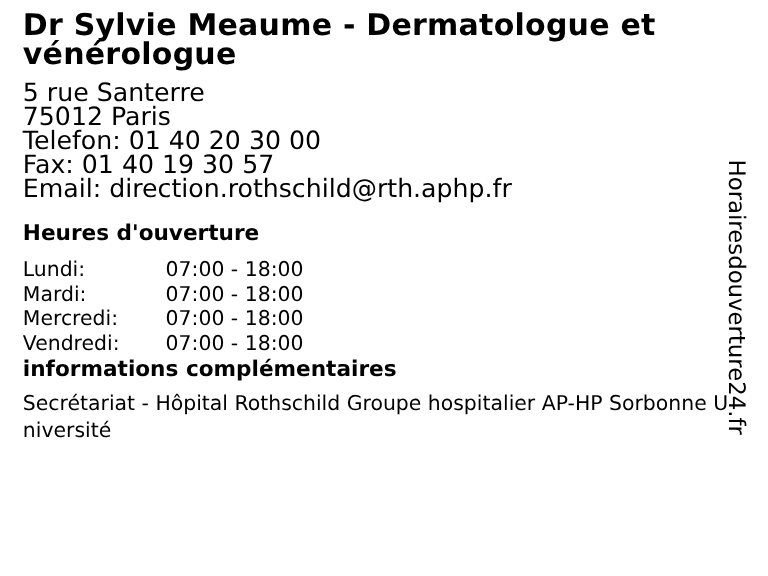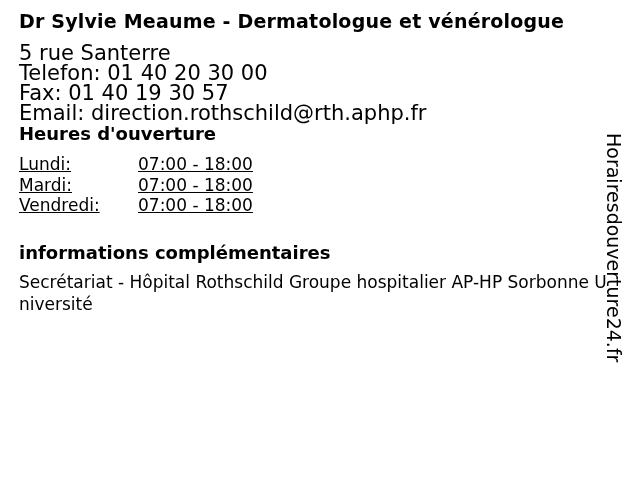--- a/index.html
+++ b/index.html
@@ -12,55 +12,55 @@
     background: #ffffff;
     color: #000000;
     font-family: "DejaVu Sans", sans-serif;
     position: relative;
     overflow: hidden;
   }
   .content {
     padding: 9px 0 0 19px;
   }
   .title {
-    font-size: 19px;
+    font-size: 25px;
     line-height: 24px;
     font-weight: bold;
     margin: 0;
     letter-spacing: 0.2px;
   }
   .contact {
     margin-top: 10px;
     font-size: 21px;
     line-height: 20px;
   }
   .section-heading {
     font-size: 18px;
     line-height: 22px;
     font-weight: bold;
     margin: 0;
   }
   .hours-heading {
+    margin-top: 17px;
   }
   table.hours {
     border-collapse: collapse;
     margin-top: 9px;
     font-size: 17px;
   }
   table.hours td {
     padding: 0;
     line-height: 20.5px;
     white-space: nowrap;
-    text-decoration: underline;
   }
   td.day {
     width: 119px;
   }
   .info-heading {
-    margin-top: 26px;
+    margin-top: 0;
   }
   .info-text {
     margin: 7px 0 0 0;
     font-size: 17px;
     line-height: 22px;
     width: 594px;
     word-break: break-all;
   }
   .watermark {
     position: absolute;
@@ -74,38 +74,43 @@
 </style>
 </head>
 <body>
 
 <div class="content">
 
   <h1 class="title">Dr Sylvie Meaume - Dermatologue et vénérologue</h1>
 
   <div class="contact">
     <div>5 rue Santerre</div>
+    <div>75012 Paris</div>
     <div>Telefon: 01 40 20 30 00</div>
     <div>Fax: 01 40 19 30 57</div>
     <div>Email: direction.rothschild@rth.aphp.fr</div>
   </div>
 
   <h2 class="section-heading hours-heading">Heures d'ouverture</h2>
 
   <table class="hours">
     <tbody>
       <tr>
         <td class="day">Lundi:</td>
         <td class="time">07:00 - 18:00</td>
       </tr>
       <tr>
         <td class="day">Mardi:</td>
         <td class="time">07:00 - 18:00</td>
       </tr>
       <tr>
+        <td class="day">Mercredi:</td>
+        <td class="time">07:00 - 18:00</td>
+      </tr>
+      <tr>
         <td class="day">Vendredi:</td>
         <td class="time">07:00 - 18:00</td>
       </tr>
     </tbody>
   </table>
 
   <h2 class="section-heading info-heading">informations complémentaires</h2>
 
   <p class="info-text">Secrétariat - Hôpital Rothschild Groupe hospitalier AP-HP Sorbonne Université</p>
 

